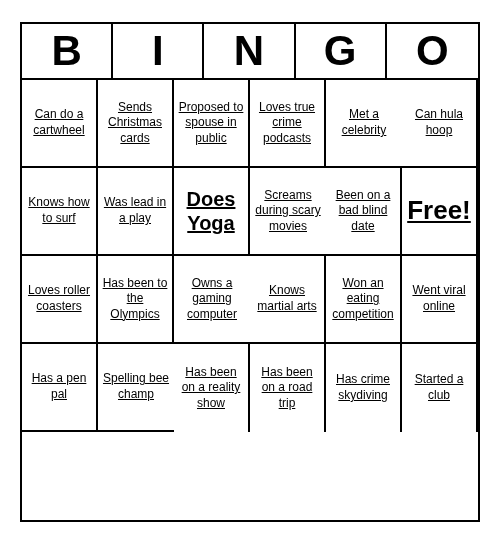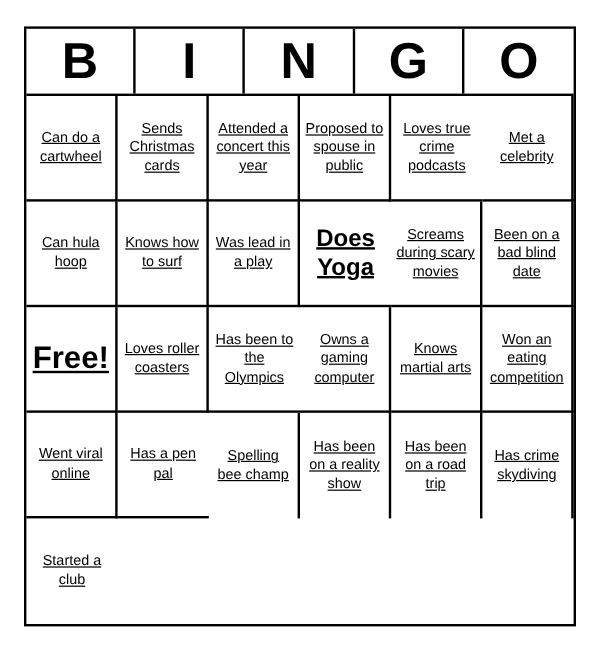--- a/index.html
+++ b/index.html
@@ -73,21 +73,20 @@
   <div class="bingo-header">
   <div class="bingo-header-cell">B</div>
       <div class="bingo-header-cell">I</div>
       <div class="bingo-header-cell">N</div>
       <div class="bingo-header-cell">G</div>
       <div class="bingo-header-cell">O</div>
     </div>
   <div class="bingo-grid">
   <div class="bingo-cell">Can do a cartwheel</div>
       <div class="bingo-cell">Sends Christmas cards</div>
-      <div class="bingo-cell">Attended a concert this year</div>
       <div class="bingo-cell">Proposed to spouse in public</div>
       <div class="bingo-cell">Loves true crime podcasts</div>
       <div class="bingo-cell">Met a celebrity</div>
       <div class="bingo-cell">Can hula hoop</div>
       <div class="bingo-cell">Knows how to surf</div>
       <div class="bingo-cell">Was lead in a play</div>
       <div class="bingo-cell large-text">Does Yoga</div>
       <div class="bingo-cell">Screams during scary movies</div>
       <div class="bingo-cell">Been on a bad blind date</div>
       <div class="bingo-cell free">Free!</div>

